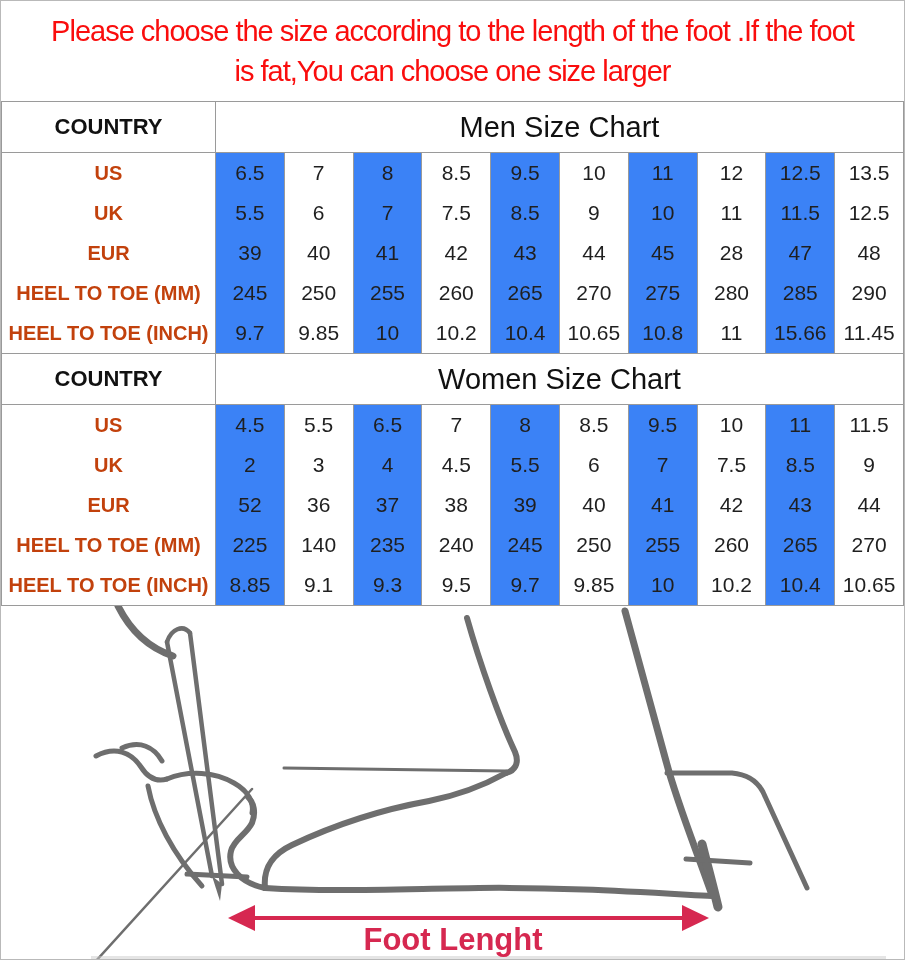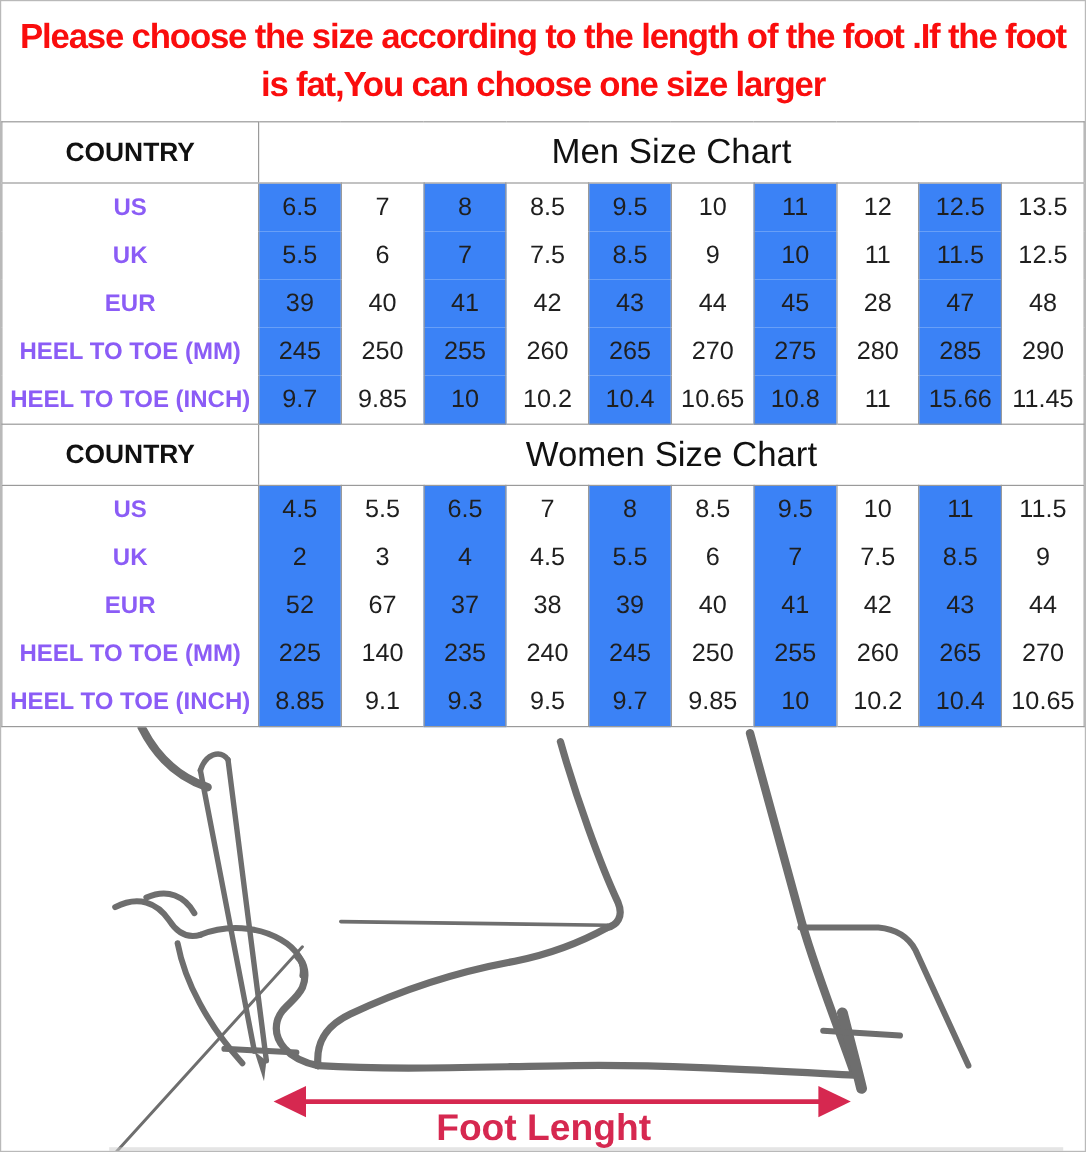--- a/index.html
+++ b/index.html
@@ -6,39 +6,39 @@
   .page{
     width:905px;height:960px;box-sizing:border-box;
     border:1px solid #b9b9b9;background:#ffffff;
     font-family:"Liberation Sans",sans-serif;
     overflow:hidden;position:relative;
   }
   
   .notice{
     height:100px;display:flex;flex-direction:column;justify-content:center;
     text-align:center;color:#fa0d0d;font-size:29px;letter-spacing:-1px;
-    line-height:1.38;font-weight:700;
+    line-height:1.38;font-weight:400;
   }
   
   .size-table{
     width:100%;border-collapse:collapse;table-layout:fixed;
     border:1.5px solid #9a9a9a;
   }
   .size-table.no-top{border-top:none;}
   .size-table col.label-col{width:214px;}
   .size-table th,.size-table td{
     padding:0;text-align:center;vertical-align:middle;
     border-left:1.5px solid #9a9a9a;
   }
   .size-table th:first-child,.size-table td:first-child{border-left:none;}
   .head-row th{height:50px;border-bottom:1.5px solid #9a9a9a;color:#111;}
   .head-row .corner{font-size:22px;font-weight:bold;}
   .head-row .title{font-size:29px;font-weight:normal;}
   .data-row th,.data-row td{height:40px;}
-  .data-row .rlabel{font-size:20px;font-weight:bold;color:#8b5cf6;}
+  .data-row .rlabel{font-size:20px;font-weight:bold;color:#c2410c;}
   .data-row td{font-size:21px;color:#1f1f1f;font-weight:400;}
   td.stripe{background:#3b82f6;}
   
   .diagram{height:360px;position:relative;}
   .diagram svg{display:block;}
 </style>
 </head>
 <body>
 
 <div class="page">
@@ -176,21 +176,21 @@
           <td class="stripe">5.5</td>
           <td class="">6</td>
           <td class="stripe">7</td>
           <td class="">7.5</td>
           <td class="stripe">8.5</td>
           <td class="">9</td>
         </tr>
         <tr class="data-row">
           <th class="rlabel">EUR</th>
           <td class="stripe">52</td>
-          <td class="">67</td>
+          <td class="">36</td>
           <td class="stripe">37</td>
           <td class="">38</td>
           <td class="stripe">39</td>
           <td class="">40</td>
           <td class="stripe">41</td>
           <td class="">42</td>
           <td class="stripe">43</td>
           <td class="">44</td>
         </tr>
         <tr class="data-row">

